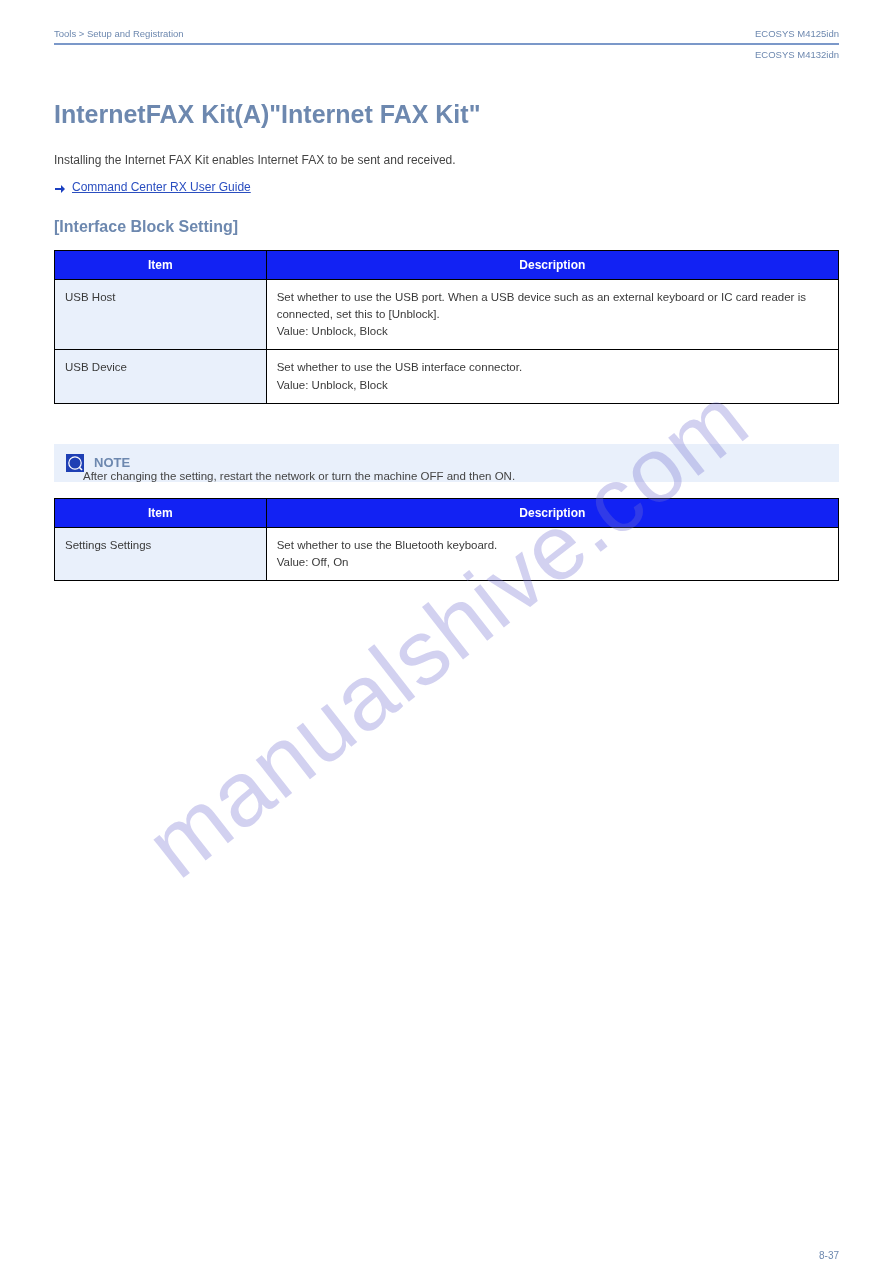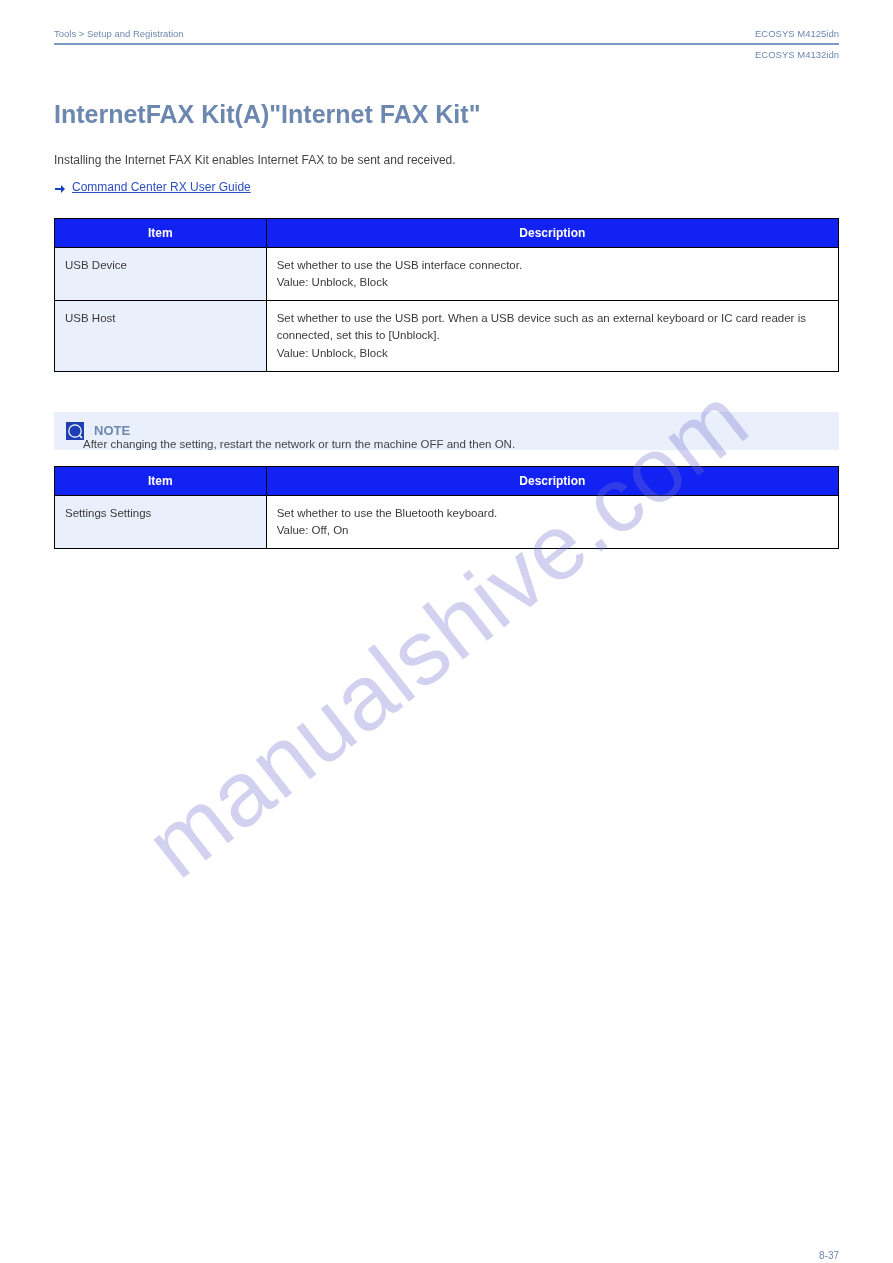--- a/index.html
+++ b/index.html
@@ -189,37 +189,38 @@
 
   <div class="link-row">
     <span class="arrow-icon">
       <svg viewBox="0 0 12 12">
           <path d="M1 5 L7 5 L7 2 L11 6 L7 10 L7 7 L1 7 Z" fill="#1a3fc0"></path>
         </svg>
     </span>
     <span class="link-text">Command Center RX User Guide</span>
   </div>
 
+  <div class="h2">[Interface Block Setting]</div>
 
   <table class="tbl">
     <thead>
       <tr>
         <th>Item</th>
         <th>Description</th>
       </tr>
     </thead>
     <tbody>
       <tr>
+        <td class="label">USB Host</td>
+        <td class="desc" style="white-space:pre-line">Set whether to use the USB port. When a USB device such as an external keyboard or IC card reader is connected, set this to [Unblock].
+Value: Unblock, Block</td>
+      </tr>
+      <tr>
         <td class="label">USB Device</td>
         <td class="desc" style="white-space:pre-line">Set whether to use the USB interface connector.
-Value: Unblock, Block</td>
-      </tr>
-      <tr>
-        <td class="label">USB Host</td>
-        <td class="desc" style="white-space:pre-line">Set whether to use the USB port. When a USB device such as an external keyboard or IC card reader is connected, set this to [Unblock].
 Value: Unblock, Block</td>
       </tr>
     </tbody>
   </table>
 
   <div class="note-box">
     <span class="note-icon">
       <svg viewBox="0 0 16 16">
         <circle cx="8" cy="8" r="6.2" fill="none" stroke="#fff" stroke-width="1.2"></circle>
         <line x1="12.5" y1="12.5" x2="15" y2="15" stroke="#fff" stroke-width="1.6"></line>

